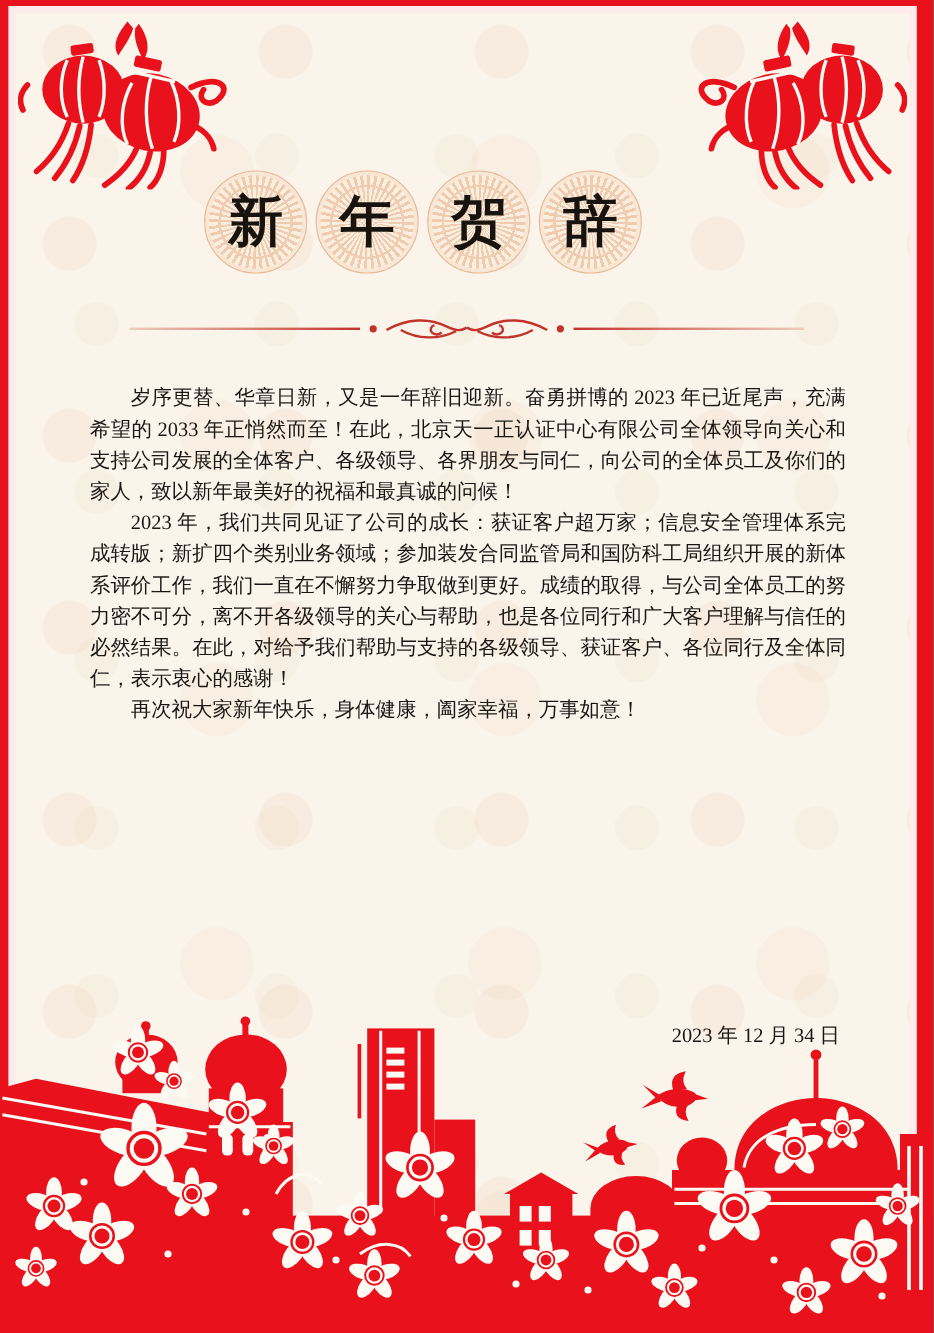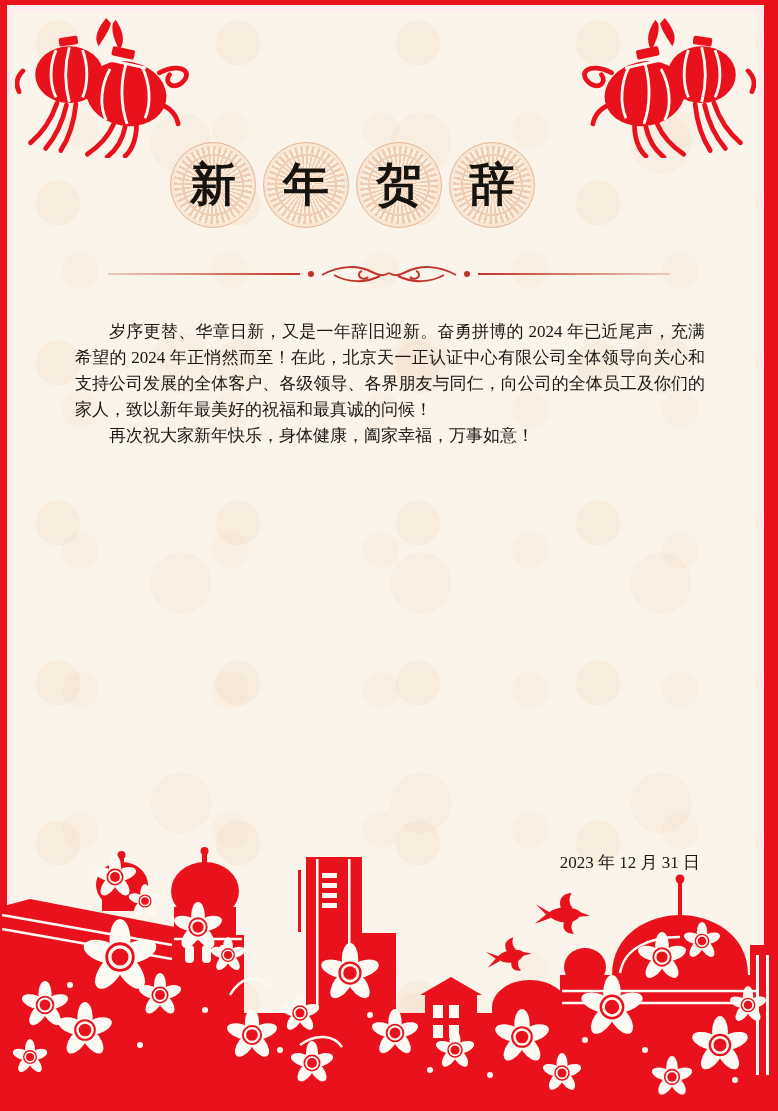--- a/index.html
+++ b/index.html
@@ -163,25 +163,26 @@
           <path d="M58,10 a5,4 0 1 0 6,6"></path>
           <path d="M112,10 a5,4 0 1 1 -6,6"></path>
         </g>
         <circle cx="7" cy="13" r="3" fill="#c2332c"></circle>
         <circle cx="163" cy="13" r="3" fill="#c2332c"></circle>
       </svg>
       <div class="line r"></div>
     </div>
 
     <div class="letter-body">
-      <p>岁序更替、华章日新，又是一年辞旧迎新。奋勇拼博的 2024 年已近尾声，充满希望的 2024 年正悄然而至！在此，北京天一正认证中心有限公司全体领导向关心和支持公司发展的全体客户、各级领导、各界朋友与同仁，向公司的全体员工及你们的家人，致以新年最美好的祝福和最真诚的问候！</p>
+      <p>岁序更替、华章日新，又是一年辞旧迎新。奋勇拼博的 2023 年已近尾声，充满希望的 2033 年正悄然而至！在此，北京天一正认证中心有限公司全体领导向关心和支持公司发展的全体客户、各级领导、各界朋友与同仁，向公司的全体员工及你们的家人，致以新年最美好的祝福和最真诚的问候！</p>
+      <p>2023 年，我们共同见证了公司的成长：获证客户超万家；信息安全管理体系完成转版；新扩四个类别业务领域；参加装发合同监管局和国防科工局组织开展的新体系评价工作，我们一直在不懈努力争取做到更好。成绩的取得，与公司全体员工的努力密不可分，离不开各级领导的关心与帮助，也是各位同行和广大客户理解与信任的必然结果。在此，对给予我们帮助与支持的各级领导、获证客户、各位同行及全体同仁，表示衷心的感谢！</p>
       <p>再次祝大家新年快乐，身体健康，阖家幸福，万事如意！</p>
     </div>
 
-    <div class="date-line">2023 年 12 月 31 日</div>
+    <div class="date-line">2023 年 12 月 34 日</div>
   </div>
 
   <svg class="cityscape" viewBox="0 0 778 266">
     <defs>
       <g id="fl">
         <ellipse rx="5.5" ry="11" cy="-9" fill="#fdfaf4"></ellipse>
         <g transform="rotate(72)">
             <ellipse rx="5.5" ry="11" cy="-9" fill="#fdfaf4"></ellipse>
           </g>
         <g transform="rotate(144)">

